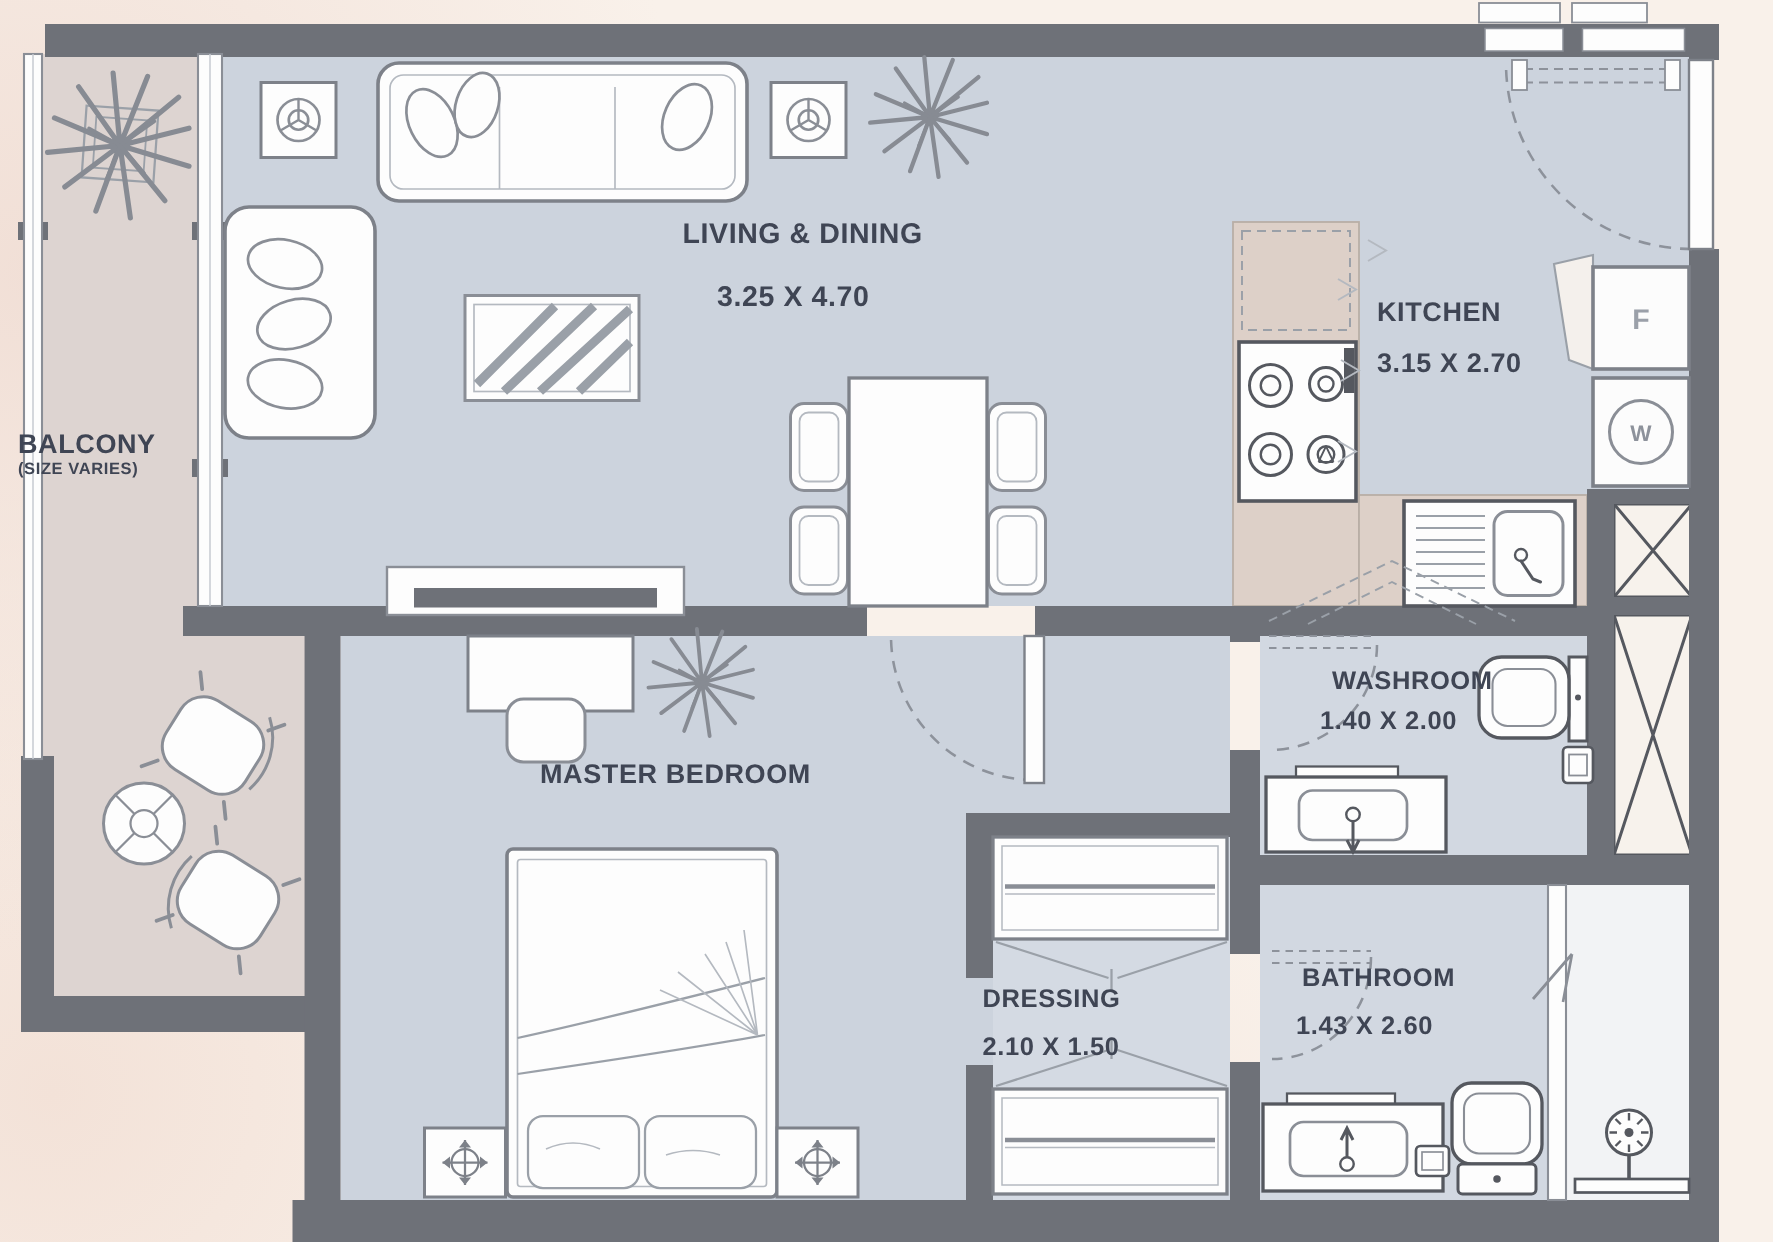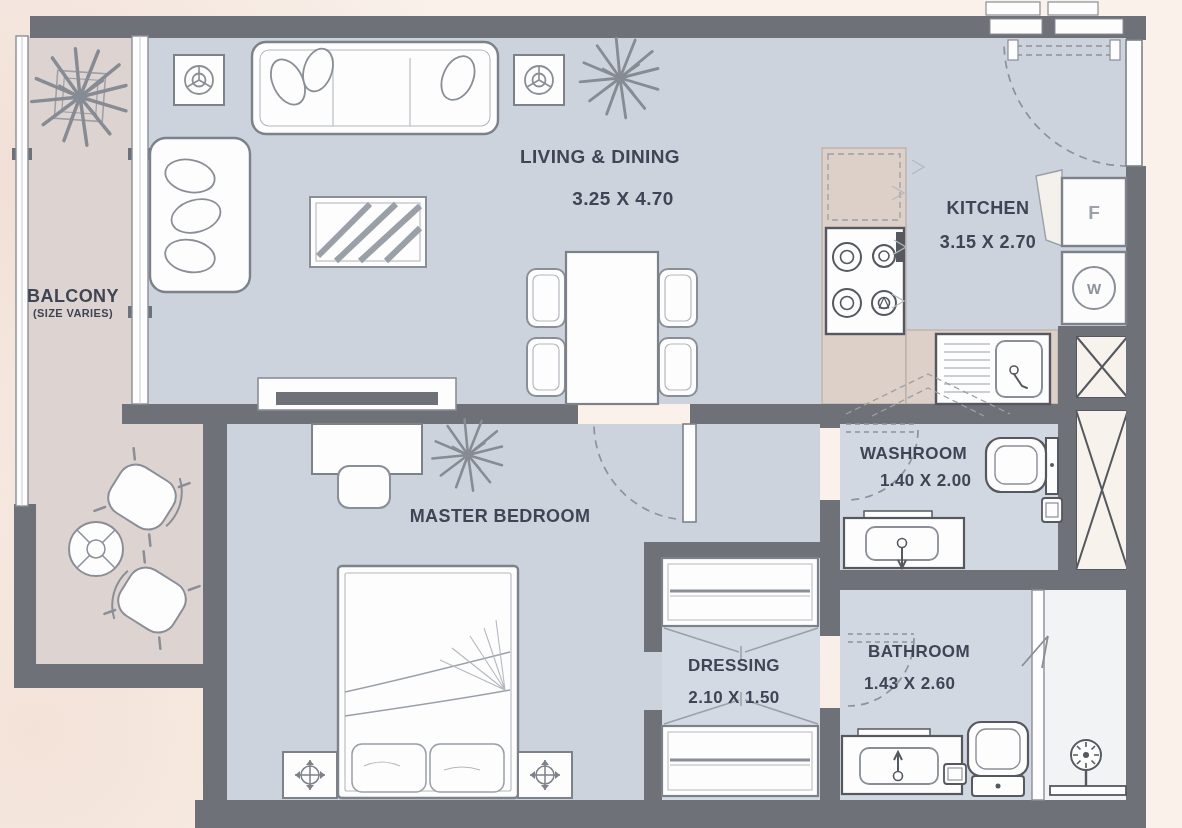--- a/index.html
+++ b/index.html
@@ -7,21 +7,21 @@
     position:relative;width:1182px;height:828px;overflow:hidden;
     background:
       radial-gradient(circle at 2% 22%, #f1dfd6 0%, rgba(241,223,214,0) 34%),
       radial-gradient(circle at 3% 88%, #f3e2d8 0%, rgba(243,226,216,0) 30%),
       radial-gradient(circle at 60% 101%, #f6e9e0 0%, rgba(246,233,224,0) 25%),
       #f9f1ea;
     font-family:"Liberation Sans", sans-serif;
   }
   svg{position:absolute;left:0;top:0;}
   .lbl{
-    position:absolute;z-index:5;color:#3f4554;text-align:center;
+    position:absolute;z-index:5;color:#3f4554;text-align:left;
     font-weight:600;letter-spacing:.4px;white-space:nowrap;
     font-family:"Liberation Sans", sans-serif;
   }
   .lbl.left{text-align:left;}
 </style>
 </head>
 <body>
 
 <div class="canvas">
 
@@ -304,21 +304,21 @@
 <div class="lbl" style="left:478px;top:188px;width:290px;font-size:19px">3.25 X 4.70</div>
 
 <div class="lbl" style="left:918px;top:198px;width:140px;font-size:18px">KITCHEN</div>
 <div class="lbl" style="left:918px;top:232px;width:140px;font-size:18px">3.15 X 2.70</div>
 
 <div class="lbl" style="left:12px;top:286px;width:122px;font-size:18px">BALCONY</div>
 <div class="lbl" style="left:12px;top:307px;width:122px;font-size:11px">(SIZE VARIES)</div>
 
 <div class="lbl" style="left:360px;top:506px;width:280px;font-size:18px">MASTER BEDROOM</div>
 
-<div class="lbl left" style="left:860px;top:444px;width:170px;font-size:17px">WASHROOM</div>
+<div class="lbl left" style="left:888px;top:444px;width:170px;font-size:17px">WASHROOM</div>
 <div class="lbl left" style="left:880px;top:471px;width:170px;font-size:17px">1.40 X 2.00</div>
 
 <div class="lbl" style="left:655px;top:656px;width:158px;font-size:17px">DRESSING</div>
 <div class="lbl" style="left:655px;top:688px;width:158px;font-size:17px">2.10 X 1.50</div>
 
 <div class="lbl left" style="left:868px;top:642px;width:170px;font-size:17px">BATHROOM</div>
 <div class="lbl left" style="left:864px;top:674px;width:170px;font-size:17px">1.43 X 2.60</div>
 
 </div>
 

